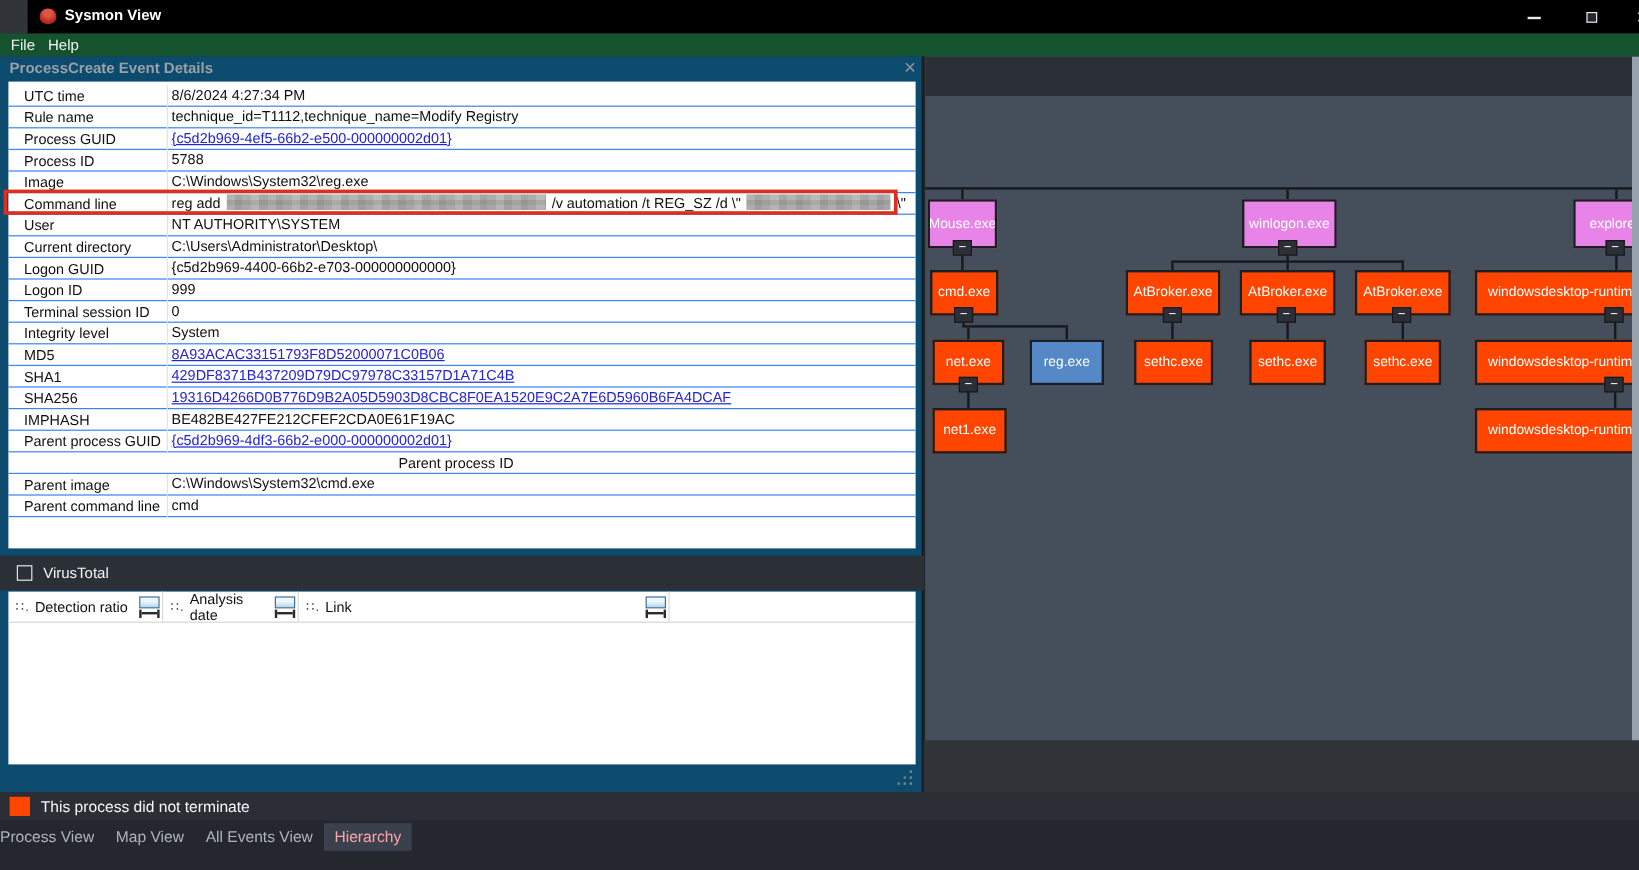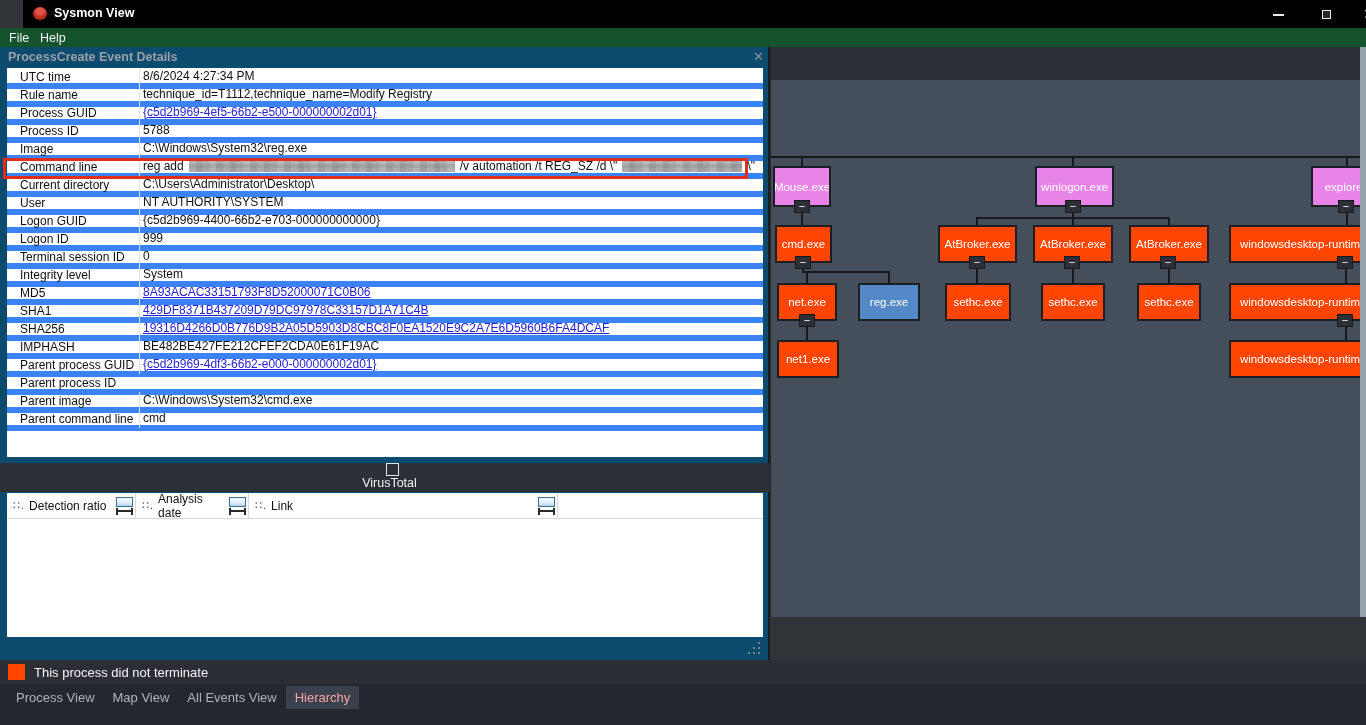--- a/index.html
+++ b/index.html
@@ -37,35 +37,35 @@
     color:#ffffff; font-size:11px; line-height:10px; text-align:center; z-index:3; }
   .vscroll { position:absolute; left:589px; top:0; width:7px; height:570px; background:#97a1ac; }
 
   
   .panel { position:absolute; left:0; top:47px; width:770px; height:613px; background:#0c4a6e;
     z-index:5; border-right:2px solid #1a1d22; }
   .panel-title { position:absolute; left:8px; top:3px; color:#9aa0a7; font-size:12.5px; font-weight:bold; }
   .panel-close { position:absolute; left:753px; top:2px; color:#8d939b; font-size:13px; }
 
   .etable { position:absolute; left:7px; top:21px; width:756px; height:389px; background:#ffffff; padding-top:3px; }
-  .trow { display:flex; height:18px; align-items:center; border-bottom:6px solid #3b82f6; font-size:12px; color:#101010; }
+  .trow { display:flex; height:18px; align-items:center; border-bottom:1px solid #3b82f6; font-size:12px; color:#101010;justify-content:center; }
   .tlabel { width:132px; padding-left:13px; flex:none; }
   .tvalue { flex:1; padding-left:3px; border-left:1px solid #e4e4e4; height:18px; line-height:17px; white-space:nowrap; overflow:hidden; }
   .tvalue.link { color:#2323d6; text-decoration:underline; cursor:pointer; }
   .redact { display:inline-block; height:13px; vertical-align:middle; margin:0 5px 2px 5px;
     background:
       repeating-linear-gradient(90deg,#d4d4d4 0 7px,#c2c2c2 7px 13px,#cdcdcd 13px 20px,#dcdcdc 20px 27px,#c6c6c6 27px 34px),
       repeating-linear-gradient(0deg,#d0d0d0 0 4px,#c4c4c4 4px 8px,#d8d8d8 8px 13px);
     background-blend-mode:multiply; }
   .redact1 { width:266px; } .redact2 { width:120px; }
   .red-outline { position:absolute; left:3px; top:111px; width:745px; height:21px;
     border:3px solid #dd2e1f; z-index:6; pointer-events:none; }
 
   .vt-bar { position:absolute; left:0; top:416px; width:770px; height:29px; background:#2b2f36;
-    display:flex; align-items:center;flex-direction:column; }
+    display:flex; align-items:center; }
   .vt-check { width:13px; height:13px; border:1px solid #e2e6ea; margin-left:14px; background:transparent; }
   .vt-label { color:#f2f3f5; font-size:12.5px; margin-left:9px; }
 
   .vt-grid { position:absolute; left:7px; top:446px; width:756px; height:144px; background:#ffffff; }
   .vt-header { display:flex; height:26px; border-bottom:1px solid #d6d6d6; }
   .vt-col { display:flex; align-items:center; border-right:1px solid #d9d9d9; padding-left:6px; font-size:12px; color:#101010; }
   .vt-col .grip-txt { color:#4a4a4a; margin-right:4px; font-size:11px; letter-spacing:1px; }
   .col-icon { margin-left:auto; margin-right:2px; width:18px; display:flex; flex-direction:column; align-items:center; }
   .ci-rect { width:17px; height:10px; border:1px solid #3f6f96; background:linear-gradient(#eef6fc 0 40%,#b4d6ee); }
   .ci-arrow { width:17px; height:7px; margin-top:1px; border-left:2px solid #2b2b2b; border-right:2px solid #2b2b2b; position:relative; }
@@ -75,21 +75,21 @@
   .grip-dots { position:absolute; right:6px; bottom:4px; width:14px; height:14px; }
   .grip-dots::after { content:""; position:absolute; left:0; top:10px; width:2px; height:2px; background:#7c828a;
     box-shadow: 5px 0 #7c828a, 10px 0 #7c828a, 5px -5px #7c828a, 10px -5px #7c828a, 10px -10px #7c828a; }
 
   
   .legend { position:absolute; left:0; top:660px; width:1366px; height:24px; background:#2b2e34; display:flex; align-items:center; z-index:6; }
   .legend-swatch { width:17px; height:16px; background:#FF4500; margin-left:8px; }
   .legend-text { color:#f4f5f7; font-size:13px; margin-left:9px; }
   .tabbar { position:absolute; left:0; top:684px; width:1366px; height:26px; background:#24272d; display:flex; align-items:center; z-index:6; }
   .tab { color:#aeb4bd; font-size:13px; padding:4px 9px; margin-left:0; }
-  .tab:first-child { margin-left:0; padding-left:16px; }
+  .tab:first-child { margin-left:0; padding-left:0; }
   .tab.active { background:#3a414d; color:#fca5a5; }
   .bottomfill { position:absolute; left:0; top:710px; width:1366px; height:15px; background:#24272d; z-index:6; }
 </style>
 </head>
 <body>
 
 <div class="titlebar">
   <div class="app-icon"></div>
   <div class="app-title">Sysmon View</div>
   <div class="winbtn btn-min"><span></span></div>
@@ -184,26 +184,26 @@
       </div>
     <div class="trow">
         <div class="tlabel">Image</div>
         <div class="tvalue">C:\Windows\System32\reg.exe</div>
       </div>
     <div class="trow">
       <div class="tlabel">Command line</div>
       <div class="tvalue"><span>reg  add</span><span class="redact redact1"></span><span>/v automation /t REG_SZ /d \"</span><span class="redact redact2"></span><span>\"</span></div>
     </div>
     <div class="trow">
+        <div class="tlabel">User</div>
+        <div class="tvalue">NT AUTHORITY\SYSTEM</div>
+      </div>
+    <div class="trow">
         <div class="tlabel">Current directory</div>
         <div class="tvalue">C:\Users\Administrator\Desktop\</div>
-      </div>
-    <div class="trow">
-        <div class="tlabel">User</div>
-        <div class="tvalue">NT AUTHORITY\SYSTEM</div>
       </div>
     <div class="trow">
         <div class="tlabel">Logon GUID</div>
         <div class="tvalue">{c5d2b969-4400-66b2-e703-000000000000}</div>
       </div>
     <div class="trow">
         <div class="tlabel">Logon ID</div>
         <div class="tvalue">999</div>
       </div>
     <div class="trow">

